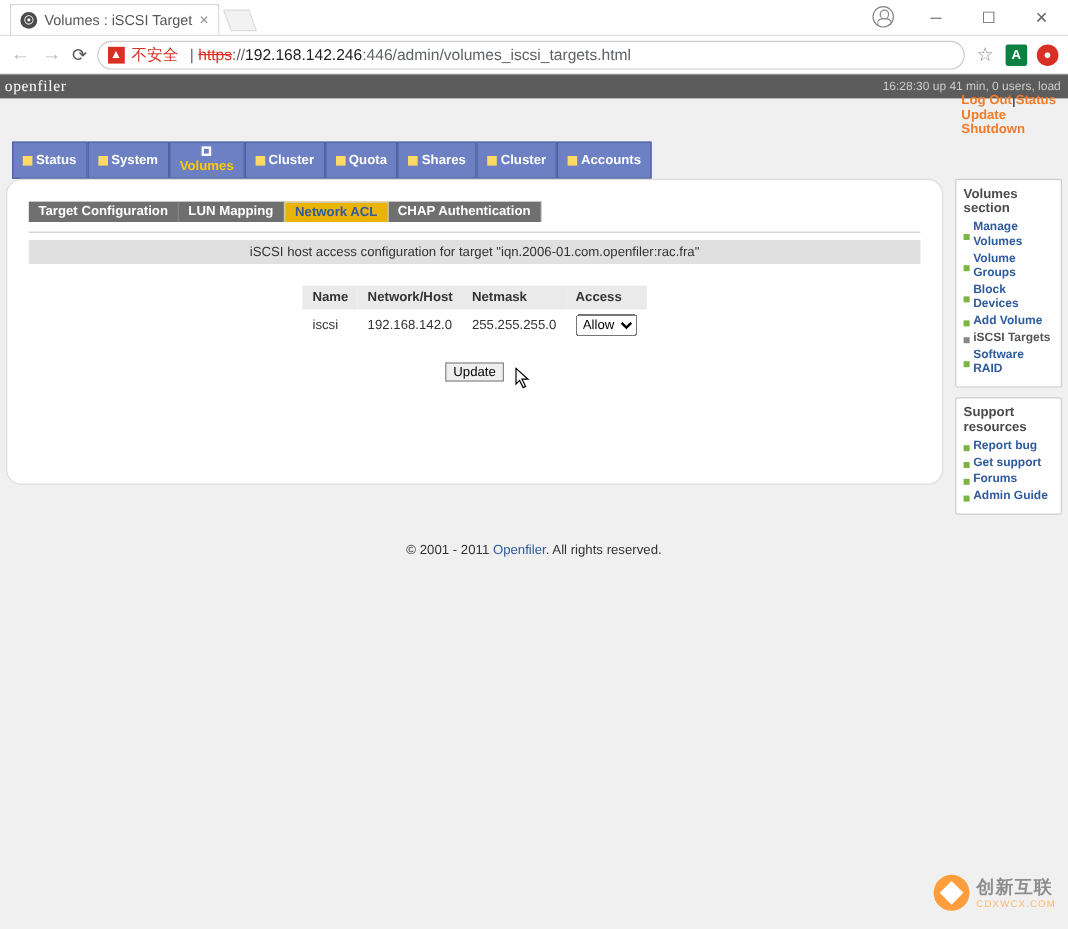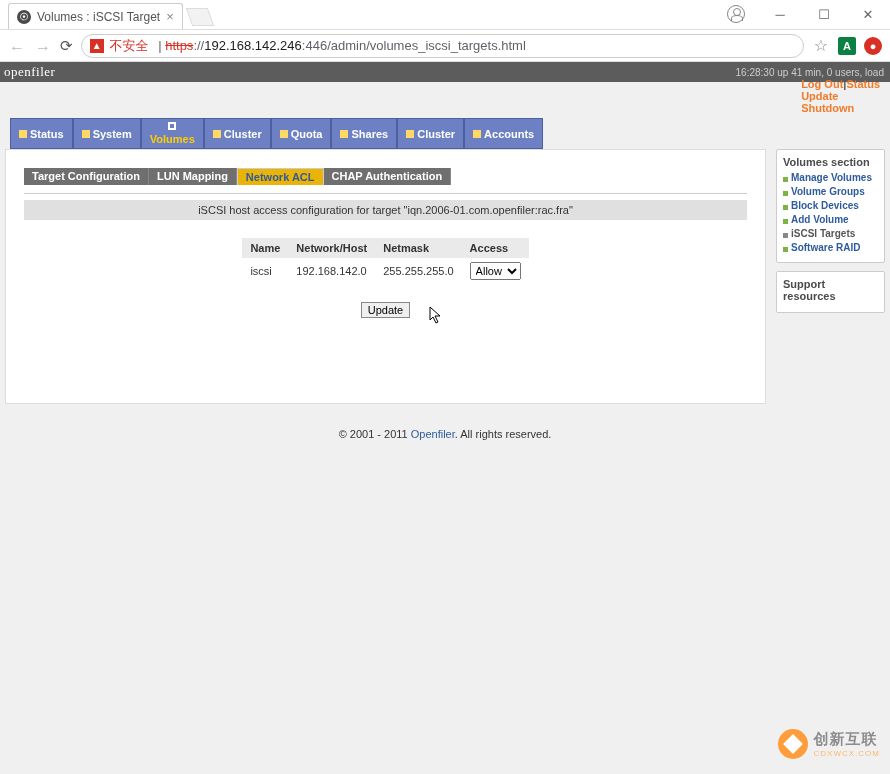--- a/index.html
+++ b/index.html
@@ -36,22 +36,22 @@
   
   .of-header { background: #5c5c5c; color: #fff; display: flex; align-items: center; padding: 2px 4px; font-size: 11px; position: relative; }
   .of-logo { color: #fff; font-size: 13px; font-family: Georgia, serif; letter-spacing: 0.5px; }
   .of-status-block { margin-left: auto; text-align: right; font-size: 10px; color: #ccc; line-height: 1.1; padding-right: 2px; }
   .of-links { position: absolute; right: 0; top: 15px; background: rgba(255,255,255,0); color: #ef7b2b; font-size: 11px; font-weight: bold; text-align: left; padding: 0 4px; }
   .of-links .link { color: #ef7b2b; }
   .of-links .sep-bar { color: #555; }
 
   
   .page-wrap { display: flex; padding: 40px 5px 10px 5px; gap: 10px; align-items: flex-start; }
-  .main-panel { background: #fff; flex: 1; border: 1px solid #ddd; border-radius: 0; padding: 0; position: relative; min-height: 255px; }
-  .side-col { width: 109px; display: flex; flex-direction: column; gap: 8px; }
+  .main-panel { background: #fff; flex: 1; border: 1px solid #ddd; border-radius: 13px; padding: 0; position: relative; min-height: 255px; }
+  .side-col { width: 89px; display: flex; flex-direction: column; gap: 8px; }
   .side-box { background: #fff; border: 1px solid #ccc; border-radius: 2px; padding: 6px; }
   .side-box-title { color: #4b4b4b; font-size: 11px; font-weight: bold; margin-bottom: 4px; }
   .side-list { list-style: none; }
   .side-list li { margin: 2px 0; display: flex; align-items: center; gap: 3px; line-height: 1.2; }
   .side-list li .dot { width: 5px; height: 5px; background: #7cb342; margin-top: 3px; flex-shrink: 0; }
   .side-list li a { color: #2e5b9e; font-weight: bold; font-size: 10px; text-decoration: none; }
   .side-list li.active a { color: #555; }
 
   
   .main-nav { position: absolute; top: -40px; left: 5px; display: flex; }
@@ -248,20 +248,38 @@
           </li>
         <li>
             <span class="dot"></span>
             <a>Software RAID</a>
           </li>
       </ul>
     </div>
 
     <div class="side-box">
       <div class="side-box-title">Support resources</div>
+      <ul class="side-list">
+        <li>
+            <span class="dot"></span>
+            <a>Report bug</a>
+          </li>
+        <li>
+            <span class="dot"></span>
+            <a>Get support</a>
+          </li>
+        <li>
+            <span class="dot"></span>
+            <a>Forums</a>
+          </li>
+        <li>
+            <span class="dot"></span>
+            <a>Admin Guide</a>
+          </li>
+      </ul>
     </div>
   </div>
 </div>
 
 <div class="footer">
   <div>
     <span>© 2001 - 2011 </span><a>Openfiler</a><span>. All rights reserved.</span>
   </div>
 </div>
 

